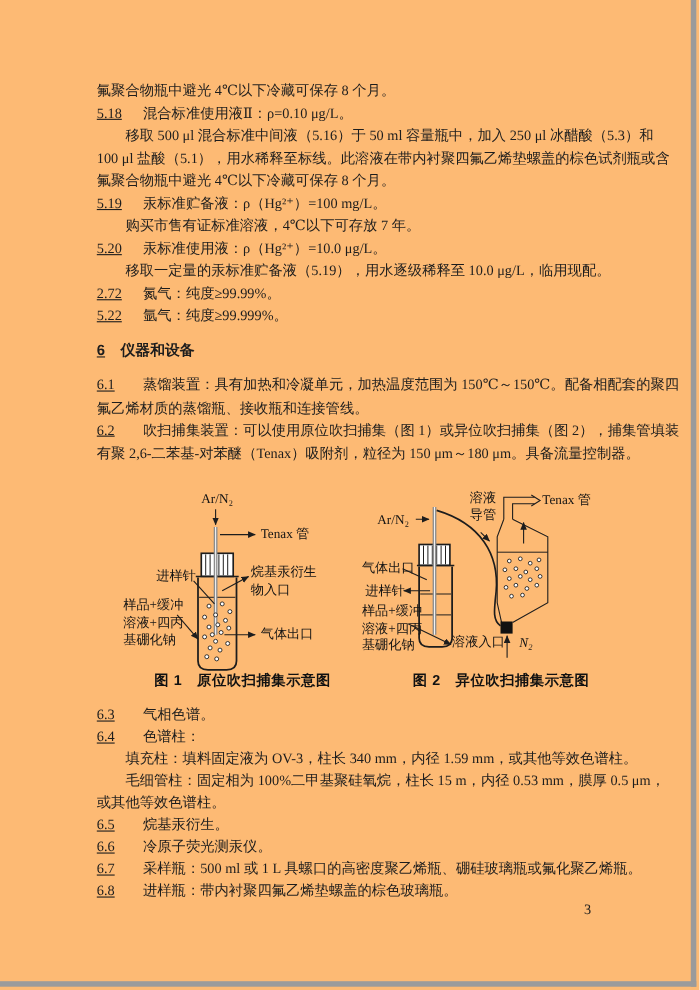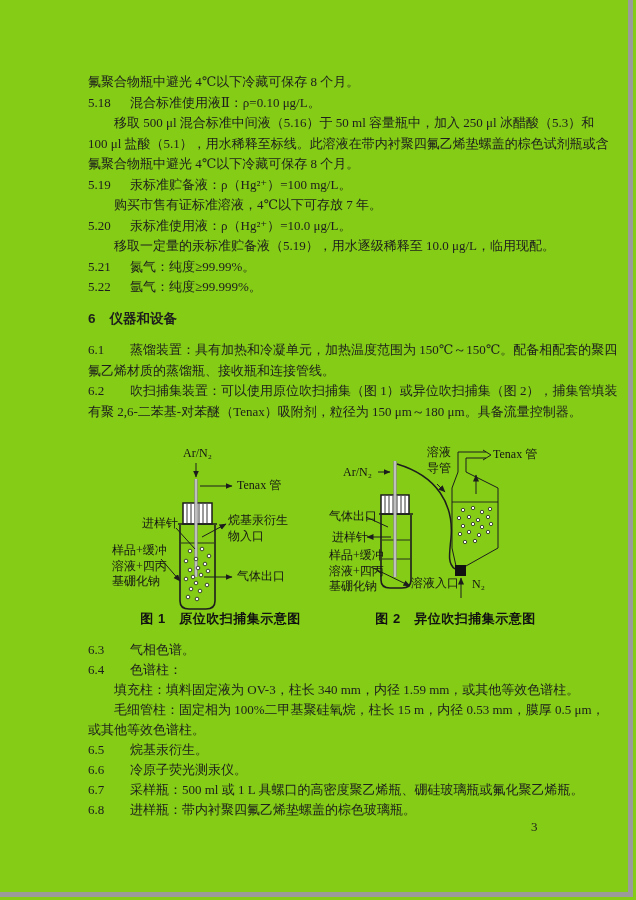--- a/index.html
+++ b/index.html
@@ -1,28 +1,28 @@
 <!DOCTYPE html>
 <html><head>
 <meta charset="utf-8">
 <style>
   html,body{margin:0;padding:0;background:#fff;}
-  .page{position:relative;width:636px;height:900px;background:#84cc16;overflow:hidden;
+  .page{position:relative;width:636px;height:900px;background:#fdba74;overflow:hidden;
         font-family:"Liberation Serif","DejaVu Serif",serif;color:#1d1d1d;}
   .edge-right{position:absolute;top:0;right:3px;width:5px;height:897px;background:#9b9b9b;}
   .edge-bottom{position:absolute;left:0;bottom:3px;width:633px;height:5px;background:#9b9b9b;}
 
   .textblock{position:absolute;left:88px;width:470px;}
   #top-text{top:72px;}
   #top-text .ln{line-height:20.5px;}
   #bottom-text{top:640px;}
   #bottom-text .ln{line-height:20px;}
   .ln{margin:0;font-size:13px;white-space:nowrap;}
   .ln.indent{padding-left:26px;}
-  .ln .num{display:inline-block;min-width:30px;margin-right:12px;}
+  .ln .num{display:inline-block;min-width:30px;margin-right:12px;text-decoration:underline;}
   .ln.heading{font-weight:700;margin:11px 0 11px 0;font-size:13.5px;
               font-family:"Liberation Sans","DejaVu Sans",sans-serif;}
   .ln.heading .num{min-width:0;margin-right:14px;}
 
   .figures{position:absolute;left:0;top:436px;width:592px;height:206px;}
   .figures svg{position:absolute;left:0;top:0;}
   .fig-label{position:absolute;font-size:12px;line-height:15.5px;white-space:pre-line;color:#141414;}
   .fig-caption{position:absolute;font-weight:700;font-size:13px;letter-spacing:0.5px;
                font-family:"Liberation Sans","DejaVu Sans",sans-serif;color:#111;}
   .page-number{position:absolute;left:531px;top:819px;font-size:13px;}
@@ -35,21 +35,21 @@
   <div class="textblock" id="top-text">
       <p class="ln line"><span>氟聚合物瓶中避光 4℃以下冷藏可保存 8 个月。</span></p>
       <p class="ln clause"><span class="num">5.18</span><span>混合标准使用液Ⅱ：ρ=0.10 μg/L。</span></p>
       <p class="ln indent"><span>移取 500 μl 混合标准中间液（5.16）于 50 ml 容量瓶中，加入 250 μl 冰醋酸（5.3）和</span></p>
       <p class="ln line"><span>100 μl 盐酸（5.1），用水稀释至标线。此溶液在带内衬聚四氟乙烯垫螺盖的棕色试剂瓶或含</span></p>
       <p class="ln line"><span>氟聚合物瓶中避光 4℃以下冷藏可保存 8 个月。</span></p>
       <p class="ln clause"><span class="num">5.19</span><span>汞标准贮备液：ρ（Hg²⁺）=100 mg/L。</span></p>
       <p class="ln indent"><span>购买市售有证标准溶液，4℃以下可存放 7 年。</span></p>
       <p class="ln clause"><span class="num">5.20</span><span>汞标准使用液：ρ（Hg²⁺）=10.0 μg/L。</span></p>
       <p class="ln indent"><span>移取一定量的汞标准贮备液（5.19），用水逐级稀释至 10.0 μg/L，临用现配。</span></p>
-      <p class="ln clause"><span class="num">5.21</span><span>氮气：纯度≥99.99%。</span></p>
+      <p class="ln clause"><span class="num">2.72</span><span>氮气：纯度≥99.99%。</span></p>
       <p class="ln clause"><span class="num">5.22</span><span>氩气：纯度≥99.999%。</span></p>
       <p class="ln heading"><span class="num">6</span><span>仪器和设备</span></p>
       <p class="ln clause"><span class="num">6.1</span><span>蒸馏装置：具有加热和冷凝单元，加热温度范围为 150℃～150℃。配备相配套的聚四</span></p>
       <p class="ln line"><span>氟乙烯材质的蒸馏瓶、接收瓶和连接管线。</span></p>
       <p class="ln clause"><span class="num">6.2</span><span>吹扫捕集装置：可以使用原位吹扫捕集（图 1）或异位吹扫捕集（图 2），捕集管填装</span></p>
       <p class="ln line"><span>有聚 2,6-二苯基-对苯醚（Tenax）吸附剂，粒径为 150 μm～180 μm。具备流量控制器。</span></p>
     </div>
 
   <div class="figures">
     <svg width="636" height="206" viewBox="0 436 636 206">
@@ -187,21 +187,21 @@
     <div class="fig-label" style="left:343px;top:29px;">Ar/N₂</div>
     <div class="fig-label" style="left:427px;top:9px;text-align:center;">溶液
 导管</div>
     <div class="fig-label" style="left:493px;top:11px;">Tenax 管</div>
     <div class="fig-label" style="left:329px;top:73px;">气体出口</div>
     <div class="fig-label" style="left:332px;top:94px;">进样针</div>
     <div class="fig-label" style="left:329px;top:112px;">样品+缓冲
 溶液+四丙
 基硼化钠</div>
     <div class="fig-label" style="left:411px;top:140px;">溶液入口</div>
-    <div class="fig-label" style="left:472px;top:141px;">N₂</div>
+    <div class="fig-label" style="left:472px;top:141px;font-style:italic;">N₂</div>
     <div class="fig-caption" style="left:363px;top:174px;width:185px;text-align:center;">图 2　异位吹扫捕集示意图</div>
   </div>
 
   <div class="textblock" id="bottom-text">
       <p class="ln clause"><span class="num">6.3</span><span>气相色谱。</span></p>
       <p class="ln clause"><span class="num">6.4</span><span>色谱柱：</span></p>
       <p class="ln indent"><span>填充柱：填料固定液为 OV-3，柱长 340 mm，内径 1.59 mm，或其他等效色谱柱。</span></p>
       <p class="ln indent"><span>毛细管柱：固定相为 100%二甲基聚硅氧烷，柱长 15 m，内径 0.53 mm，膜厚 0.5 μm，</span></p>
       <p class="ln line"><span>或其他等效色谱柱。</span></p>
       <p class="ln clause"><span class="num">6.5</span><span>烷基汞衍生。</span></p>

